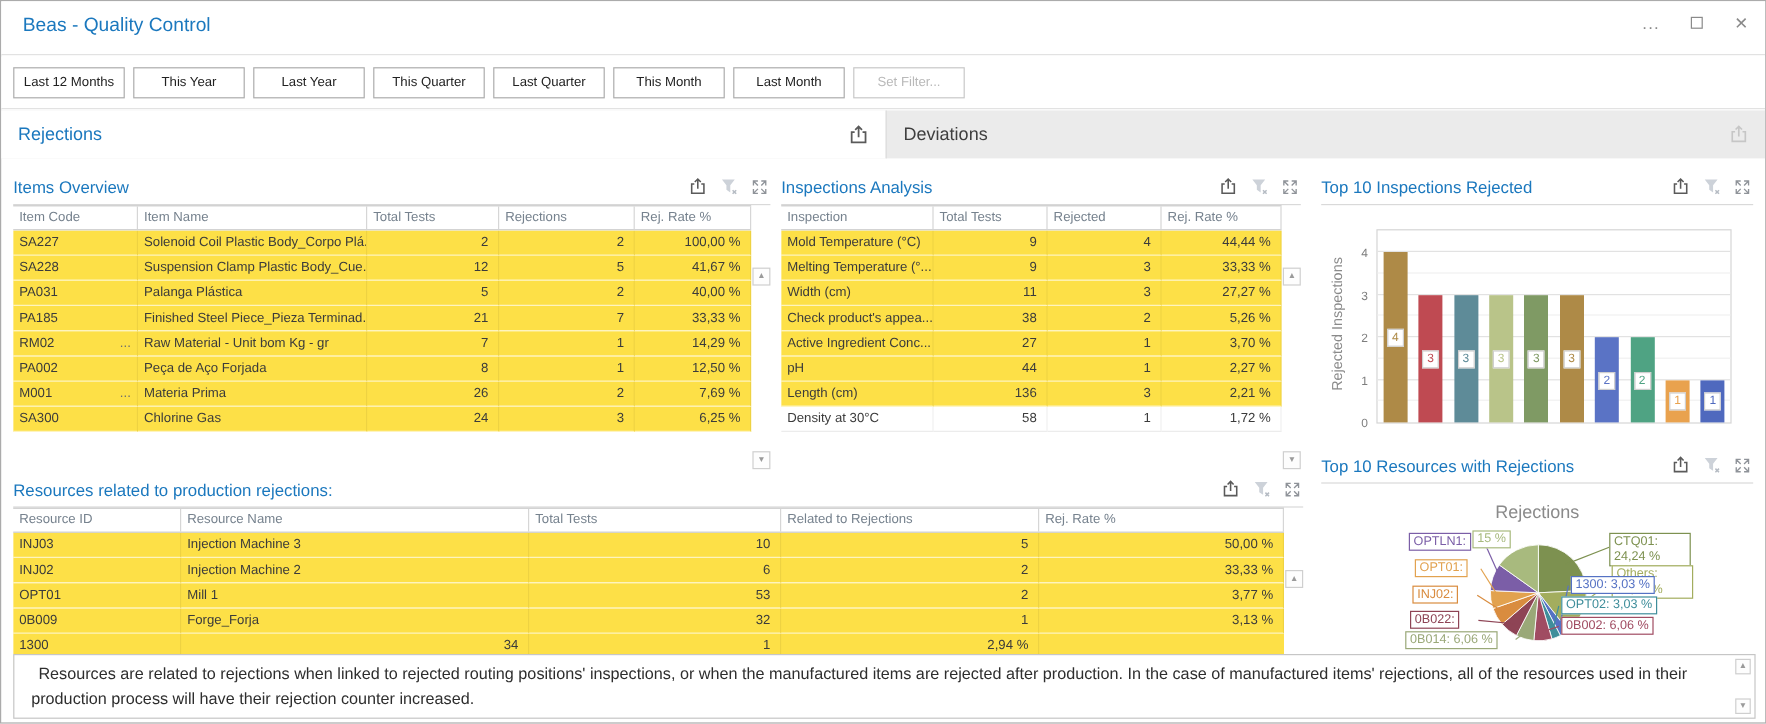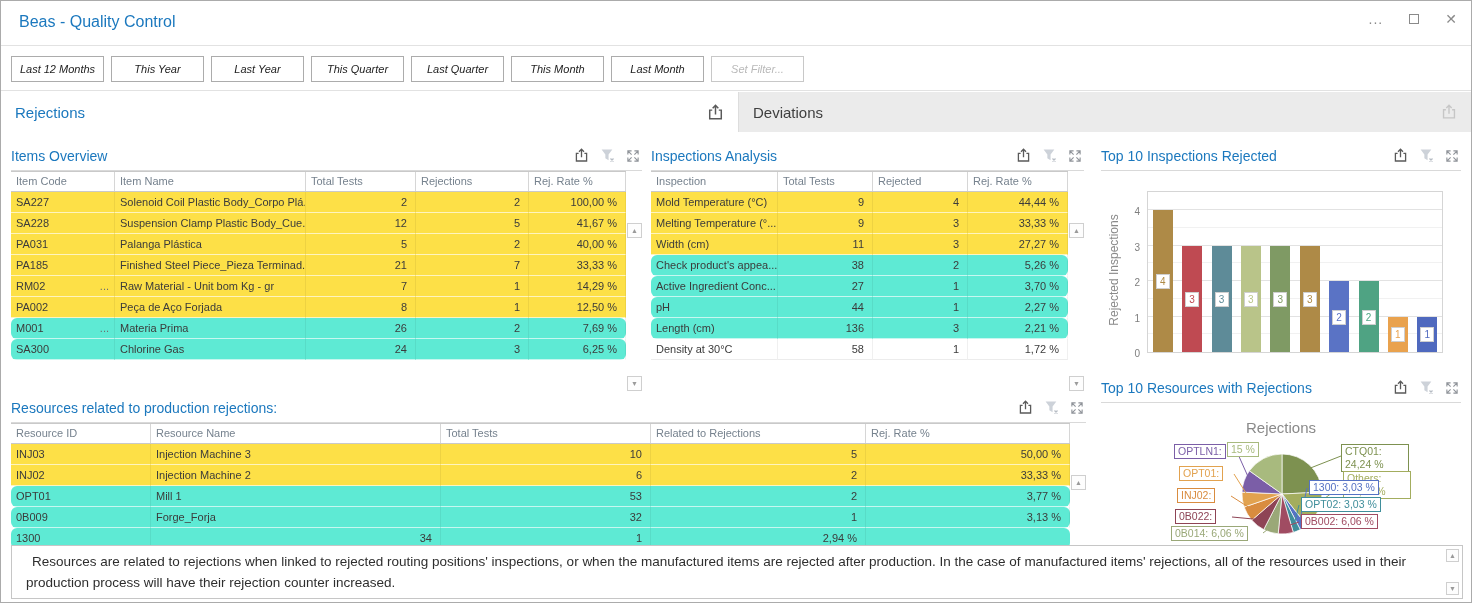--- a/index.html
+++ b/index.html
@@ -9,21 +9,21 @@
   
   .titlebar { position:absolute; left:0; top:0; right:0; height:45px; border-bottom:1px solid #E2E2E2; background:#fff; }
   .titlebar .title { position:absolute; left:18px; top:12px; font-size:16px; color:#1B78BE; }
   .win-controls { position:absolute; right:14px; top:10px; display:flex; gap:26px; align-items:center; color:#8A8A8A; }
   .more-dots { font-size:14px; letter-spacing:1px; cursor:default; }
   .max-box { width:10px; height:10px; border:1px solid #8A8A8A; }
   .close-x { font-size:14px; }
 
   
   .filterbar { position:absolute; left:0; top:46px; right:0; height:44px; border-bottom:1px solid #E2E2E2; background:#fff; display:flex; align-items:center; padding-left:10px; gap:7px; }
-  .fbtn { width:93px; height:26px; background:#fff; border:1px solid #ACACAC; font-size:11px; color:#222; font-family:"Liberation Sans",sans-serif; text-align:center; line-height:24px; cursor:pointer;font-style:italic; }
+  .fbtn { width:93px; height:26px; background:#fff; border:1px solid #ACACAC; font-size:11px; color:#222; font-family:"Liberation Sans",sans-serif; text-align:center; line-height:24px; cursor:pointer; }
   .fbtn.disabled { color:#B9B9B9; border-color:#C8C8C8; }
 
   
   .tabstrip { position:absolute; left:0; top:91px; right:0; height:40px; background:#EBEBEB; display:flex; }
   .tab { height:100%; display:flex; align-items:center; }
   .tab.active { width:737px; background:#fff; padding:0 14px; }
   .tab.active .tab-label { font-size:15px; color:#1B78BE; }
   .tab.inactive { flex:1; padding:0 14px; border-left:1px solid #DDD; }
   .tab.inactive .tab-label { font-size:15px; color:#3F3F3F; }
   .tab .spacer { flex:1; }
@@ -44,21 +44,21 @@
 
   
   .t-wrap { position:relative; }
   .t-header { display:grid; height:21px; border-top:1px solid #C9C9C9; border-bottom:1px solid #C9C9C9; }
   .t-header > div { font-size:11px; color:#76828E; line-height:19px; padding-left:5px; border-right:1px solid #D6D6D6; overflow:hidden; white-space:nowrap; }
   .t-rows { overflow:hidden; }
   .t-row { display:grid; height:21px; }
   .t-row > div { font-size:11px; color:#3B3B3B; line-height:20px; padding-left:5px; border-right:1px solid rgba(0,0,0,0.06); border-bottom:1px solid rgba(255,255,255,0.65); overflow:hidden; white-space:nowrap; }
   .t-row > div.num { text-align:right; padding-right:8px; }
   .t-row.shade-dark  { background:#fde047; }
-  .t-row.shade-light { background:#5eead4;border-radius:6px; }
+  .t-row.shade-light { background:#fde047; }
   .t-row.shade-white { background:#FFFFFF; }
   .t-row.shade-white > div { border-bottom:1px solid #ECECEC; }
   .dots { float:right; color:#6E6E6E; padding-right:5px; }
 
   .grid-items { grid-template-columns:104px 191px 110px 113px 97px; width:615px; }
   .grid-insp  { grid-template-columns:127px 95px 95px 100px; width:417px; }
   .grid-res   { grid-template-columns:140px 290px 210px 215px 204px; width:1059px; }
 
   
   .rail-btn { position:absolute; width:15px; height:15px; border:1px solid #CFCFCF; background:#FDFDFD; color:#9A9A9A; font-size:7px; text-align:center; line-height:13px; }

